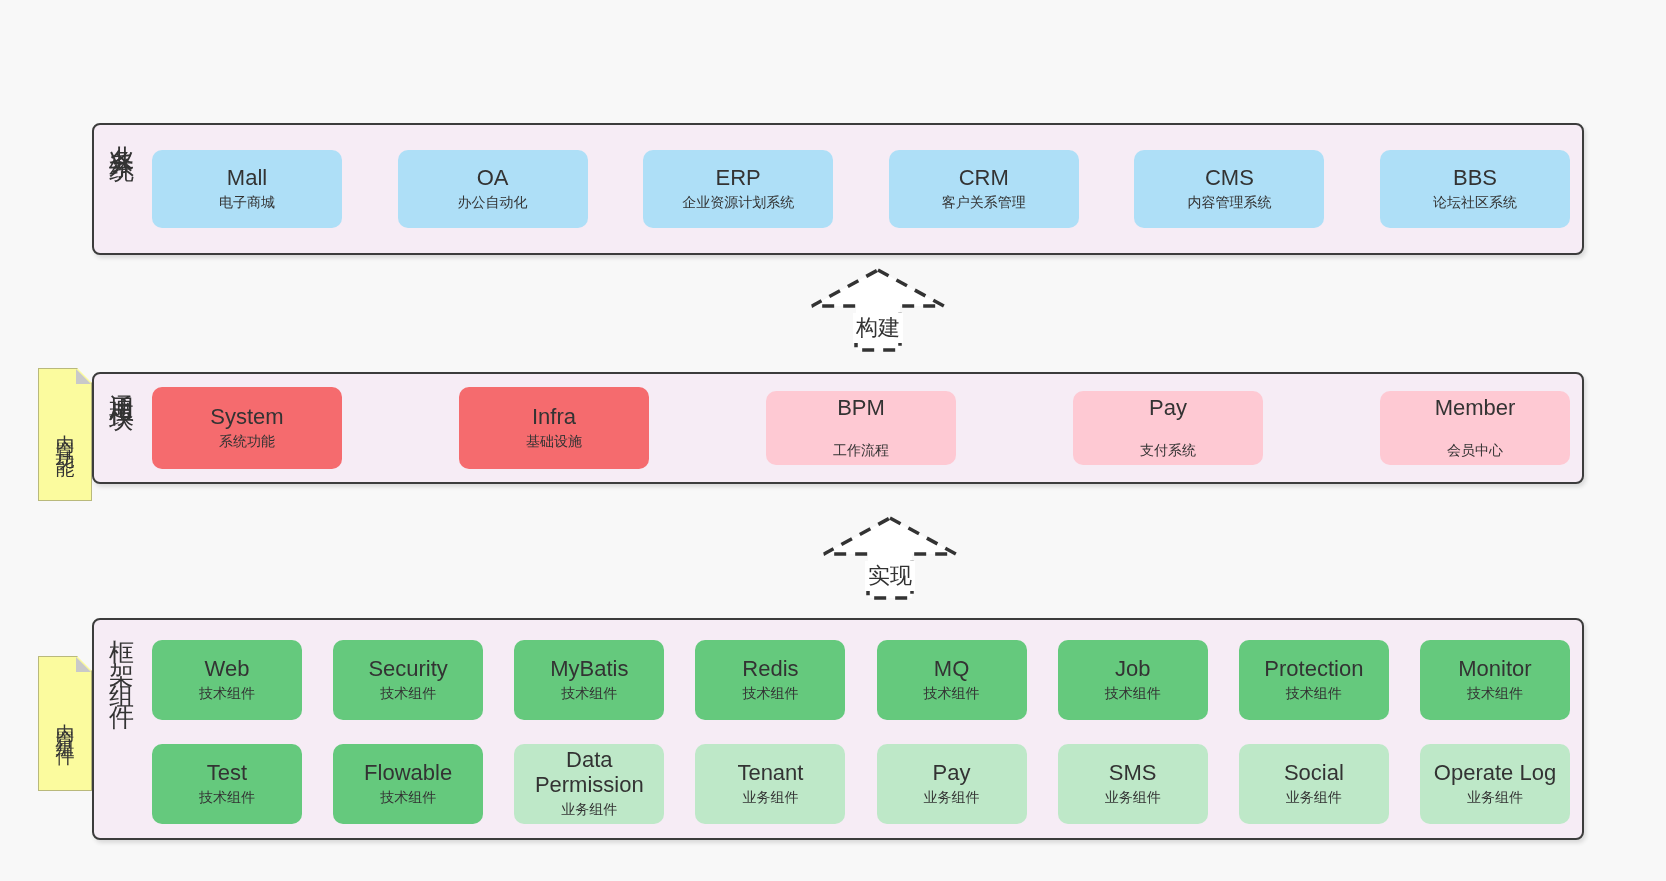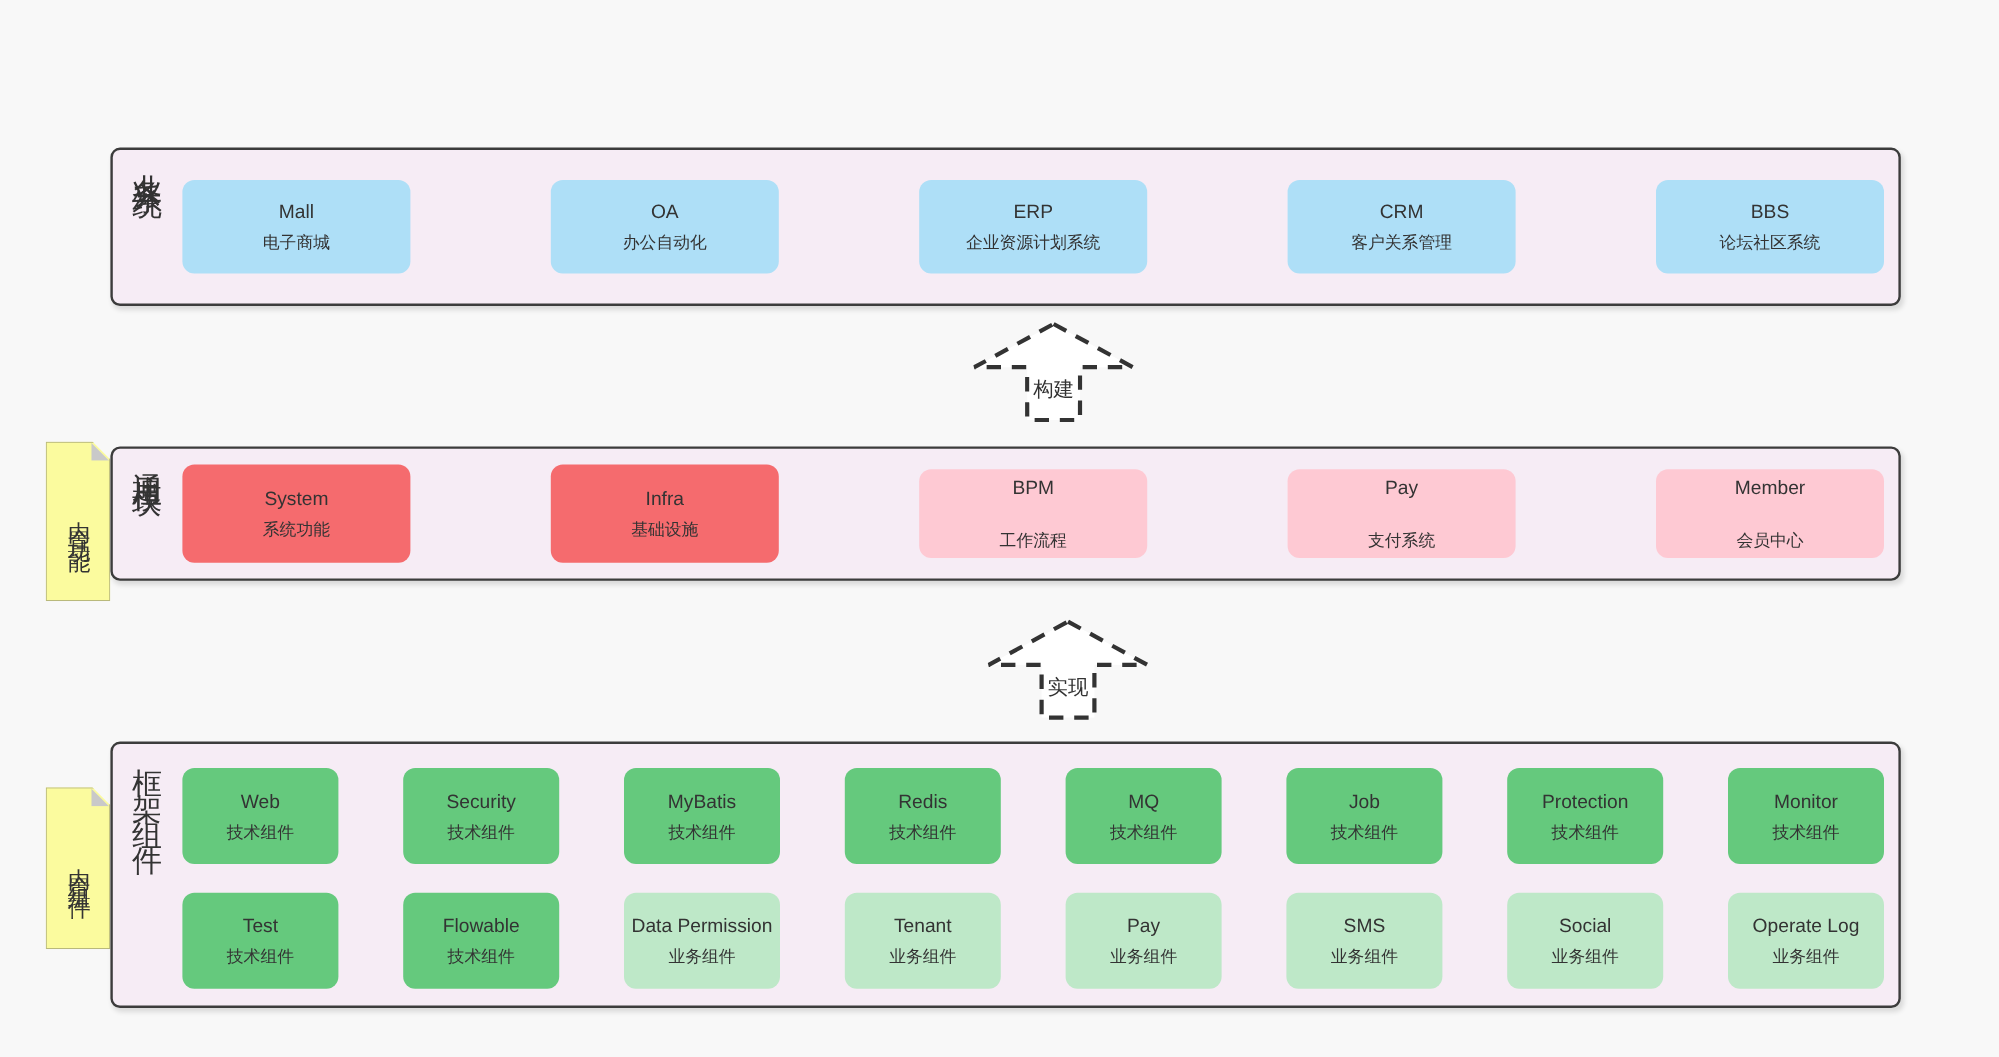--- a/index.html
+++ b/index.html
@@ -19,47 +19,47 @@
   .layer3 .side-label{letter-spacing:22px;}
 
   
   .boxes{position:absolute;left:58px;right:12px;top:0;bottom:0;display:flex;
          justify-content:space-between;align-items:center;}
   .rowline{position:absolute;left:58px;right:12px;height:80px;display:flex;justify-content:space-between;}
   .row1{top:20px;} .row2{top:124px;}
 
   .mbox{display:flex;flex-direction:column;align-items:center;justify-content:center;
         text-align:center;border-radius:10px;box-sizing:border-box;padding:2px 4px;}
-  .mbox .t{font-size:16px;line-height:25px;}
+  .mbox .t{font-size:22px;line-height:25px;}
   .mbox .s{font-size:14px;line-height:24px;}
   .w190{width:190px;height:78px;}
   .blue{background:#aedff7;}
   .red{background:#f56b6e;height:82px;}
   .pink{background:#fec9d3;height:74px;gap:18px;}
-  .w150{width:130px;}
+  .w150{width:150px;}
   .green{background:#65c97d;}
   .lgreen{background:#bee8c8;}
 
   
   .sticky{position:absolute;left:38px;width:54px;background:#fbfb9e;border:1px solid #b9b97c;
           clip-path:polygon(0 0,calc(100% - 15px) 0,100% 15px,100% 100%,0 100%);
           display:flex;align-items:center;justify-content:center;box-sizing:border-box;}
   .sticky1{top:368px;height:133px;}
   .sticky2{top:656px;height:135px;}
   .sticky .vtext{writing-mode:vertical-rl;text-orientation:upright;font-size:19px;letter-spacing:8px;color:#333;}
   .sticky .fold{position:absolute;top:0;right:0;width:15px;height:15px;background:#c9c9c9;
                 clip-path:polygon(0 0,100% 100%,0 100%);}
 
   
   .arrow{position:absolute;width:140px;height:86px;}
   .arrow1{left:808px;top:267px;}
   .arrow2{left:820px;top:515px;}
   .arrow svg{display:block;}
   .arrow-label{position:absolute;left:50%;top:46px;transform:translateX(-50%);
-               background:#fff;font-size:17px;padding:0 3px;white-space:nowrap;color:#333;}
+               background:#fff;font-size:22px;padding:0 3px;white-space:nowrap;color:#333;}
 </style>
 </head>
 <body>
 
 <div class="canvas">
 
   <div class="sticky sticky1">
     <span class="vtext">内置功能</span>
     <span class="fold"></span>
   </div>
@@ -80,20 +80,24 @@
         <div class="t">OA</div>
         <div class="s">办公自动化</div>
       </div>
       <div class="mbox w190 blue">
         <div class="t">ERP</div>
         <div class="s">企业资源计划系统</div>
       </div>
       <div class="mbox w190 blue">
         <div class="t">CRM</div>
         <div class="s">客户关系管理</div>
+      </div>
+      <div class="mbox w190 blue">
+        <div class="t">CMS</div>
+        <div class="s">内容管理系统</div>
       </div>
       <div class="mbox w190 blue">
         <div class="t">BBS</div>
         <div class="s">论坛社区系统</div>
       </div>
     </div>
   </section>
 
   <div class="arrow arrow1">
     <svg width="140" height="86" viewBox="0 0 140 86">

